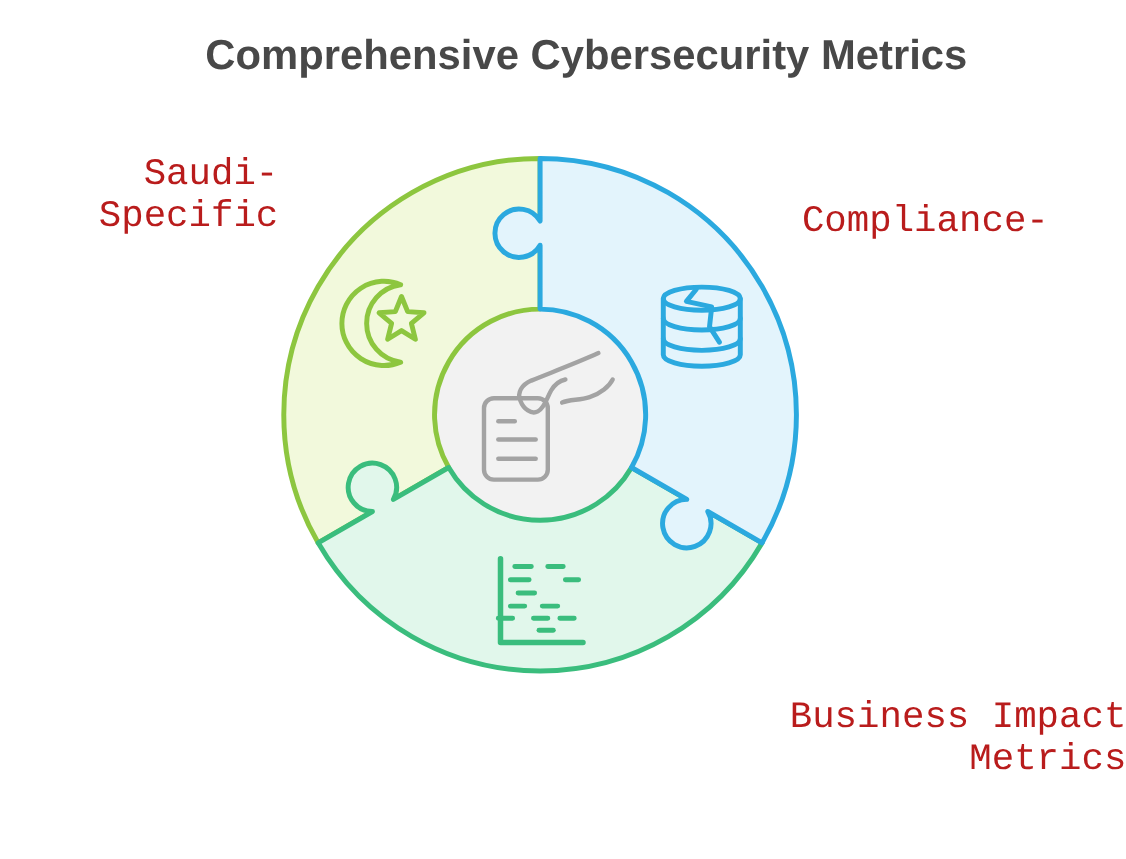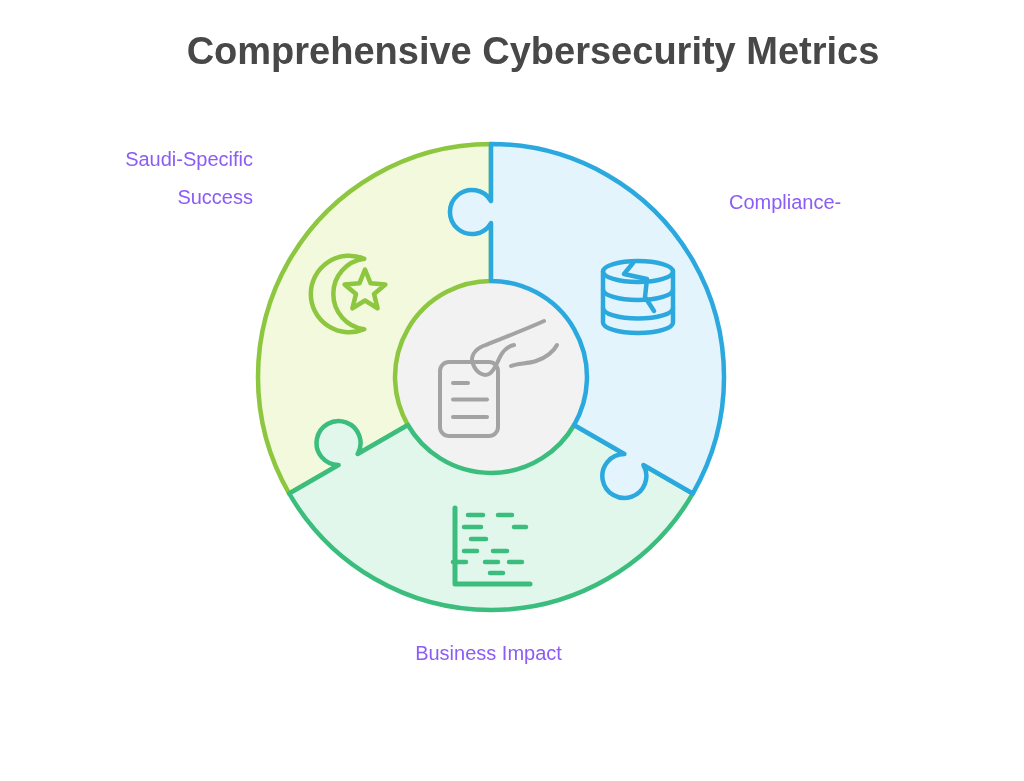--- a/index.html
+++ b/index.html
@@ -4,24 +4,24 @@
 <style>
   html,body{margin:0;padding:0;}
   body{
     width:1024px;height:781px;position:relative;overflow:hidden;
     background:#ffffff;font-family:"Liberation Sans", sans-serif;
   }
   .title{
     position:absolute;top:30px;left:0;width:988px;text-align:center;
     font-size:38px;font-weight:bold;color:#484848;letter-spacing:0px;margin-left:39px;
   }
-  .seg-label{position:absolute;font-size:20px;line-height:38px;color:#8b5cf6;}
+  .seg-label{position:absolute;font-size:34px;line-height:38px;color:#b91c1c;font-family:Liberation Mono, monospace;}
   .label-left{left:0;top:140px;width:253px;text-align:right;}
   .label-right{left:729px;top:183px;text-align:center;}
-  .label-bottom{left:0;top:634px;width:977px;text-align:center;}
+  .label-bottom{left:0;top:634px;width:977px;text-align:right;padding-left:47px;}
   .seg-label span{display:block;}
   svg{position:absolute;left:0;top:0;}
 </style>
 </head>
 <body>
 
 <svg width="1024" height="781" viewBox="0 0 1024 781">
 
   <circle cx="491" cy="377" r="96" fill="#f2f2f2"></circle>
 
@@ -66,22 +66,22 @@
              C 476 372 483 377 489 374 C 495 371 497 362 501 355
              C 504 350 509 346 514 345"></path>
     <path d="M 557 345 C 554 351 546 358 536 361 C 527 364 518 363 511 366"></path>
   </g>
 </svg>
 
 <div class="title">Comprehensive Cybersecurity Metrics</div>
 
 <div class="seg-label label-left">
   <span>Saudi-Specific</span>
-  <span>Success</span>
 </div>
 
 <div class="seg-label label-right">
   <span>Compliance-</span>
 </div>
 
 <div class="seg-label label-bottom">
   <span>Business Impact</span>
+  <span>Metrics</span>
 </div>
 
 </body></html>

